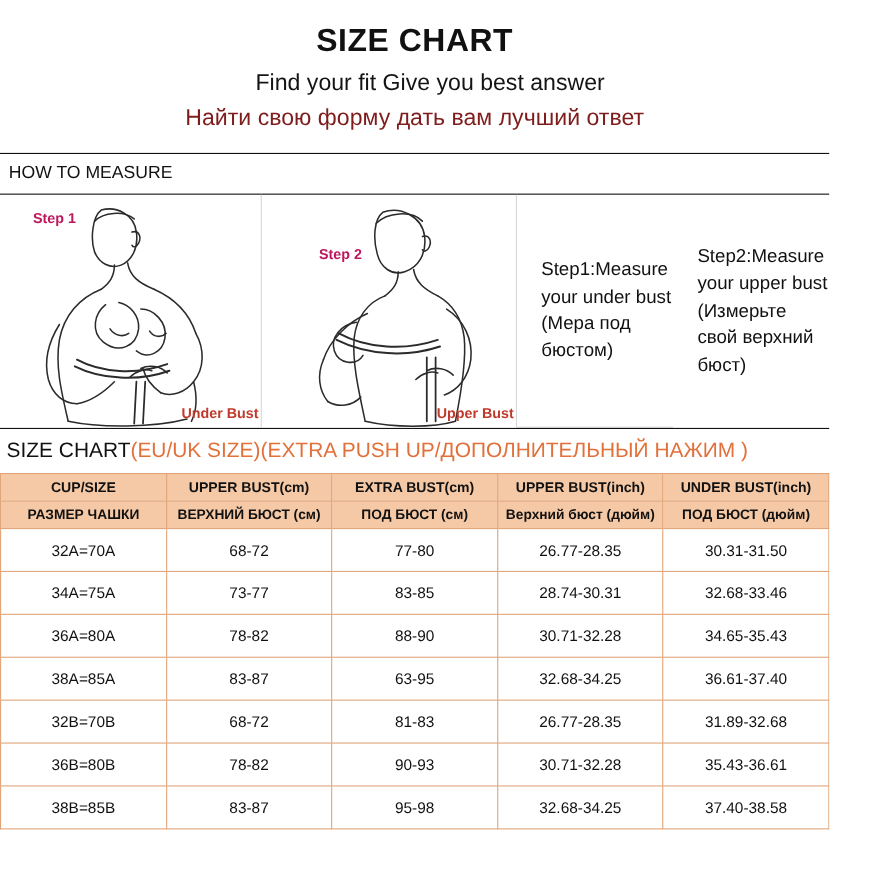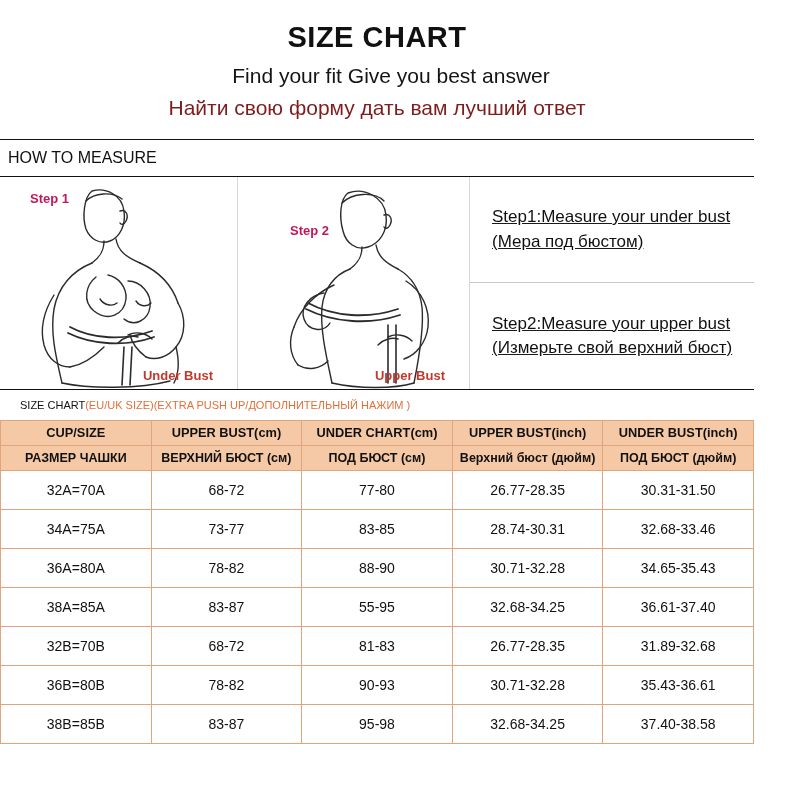--- a/index.html
+++ b/index.html
@@ -67,22 +67,21 @@
   .fig {
     position: relative;
     border-right: 1px solid #d6d6d6;
     overflow: hidden;
   }
   .fig1 { width: 238px; }
   .fig2 { width: 232px; }
   .steps {
     flex: 1;
     display: flex;
-    flex-direction: column;
-    text-decoration: underline;
+    flex-direction: row;
   }
   .step-text {
     flex: 1;
     display: flex;
     flex-direction: column;
     justify-content: center;
     padding-left: 22px;
     font-size: 17px;
     line-height: 1.45;
     color: #111;
@@ -93,28 +92,28 @@
     position: absolute;
     color: #be185d;
     font-size: 13px;
     font-weight: 600;
   }
   .bust-tag {
     position: absolute;
     color: #c0392b;
     font-size: 13px;
     font-weight: 700;
-    right: 24px;
+    right: 2px;
     bottom: 6px;
   }
 
   
   .chart-heading {
-    font-size: 11px;
-    padding: 9px 0 9px 20px;
+    font-size: 19px;
+    padding: 9px 0 9px 6px;
     white-space: nowrap;
   }
   .chart-heading .black { color: #111; }
   .chart-heading .orange { color: #e2703a; }
 
   
   table.size-table {
     width: 100%;
     border-collapse: collapse;
     table-layout: fixed;
@@ -263,21 +262,21 @@
       <col class="col1">
         <col class="col2">
         <col class="col3">
         <col class="col4">
         <col class="col5">
     </colgroup>
     <thead>
       <tr>
         <th>CUP/SIZE</th>
         <th>UPPER BUST(cm)</th>
-        <th>UNDER CHART(cm)</th>
+        <th>EXTRA BUST(cm)</th>
         <th>UPPER BUST(inch)</th>
         <th>UNDER BUST(inch)</th>
       </tr>
       <tr class="second">
         <th>РАЗМЕР ЧАШКИ</th>
         <th>ВЕРХНИЙ БЮСТ (см)</th>
         <th>ПОД БЮСТ (см)</th>
         <th>Верхний бюст (дюйм)</th>
         <th>ПОД БЮСТ (дюйм)</th>
       </tr>
@@ -300,21 +299,21 @@
       <tr>
         <td>36A=80A</td>
         <td>78-82</td>
         <td>88-90</td>
         <td>30.71-32.28</td>
         <td>34.65-35.43</td>
       </tr>
       <tr>
         <td>38A=85A</td>
         <td>83-87</td>
-        <td>55-95</td>
+        <td>63-95</td>
         <td>32.68-34.25</td>
         <td>36.61-37.40</td>
       </tr>
       <tr>
         <td>32B=70B</td>
         <td>68-72</td>
         <td>81-83</td>
         <td>26.77-28.35</td>
         <td>31.89-32.68</td>
       </tr>

